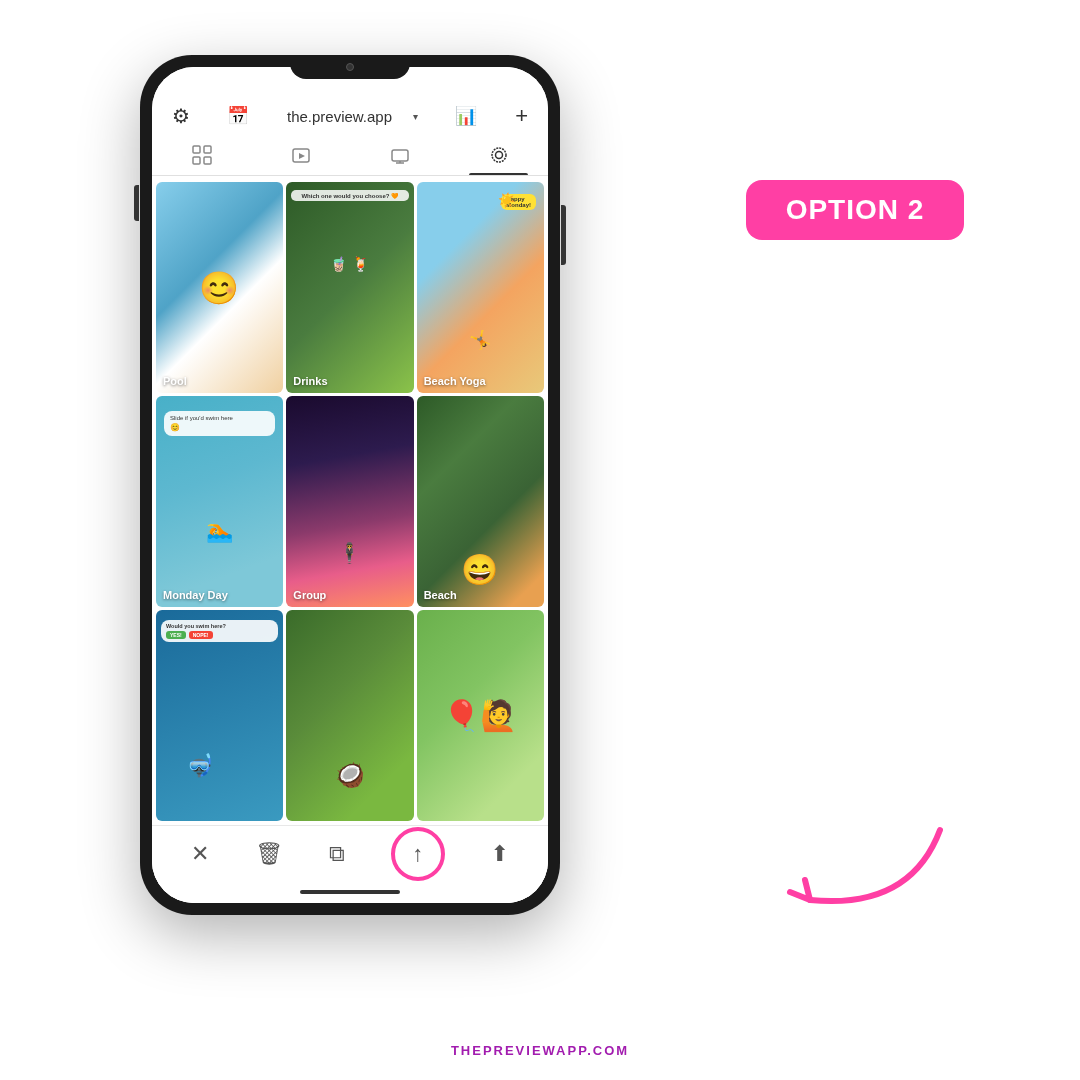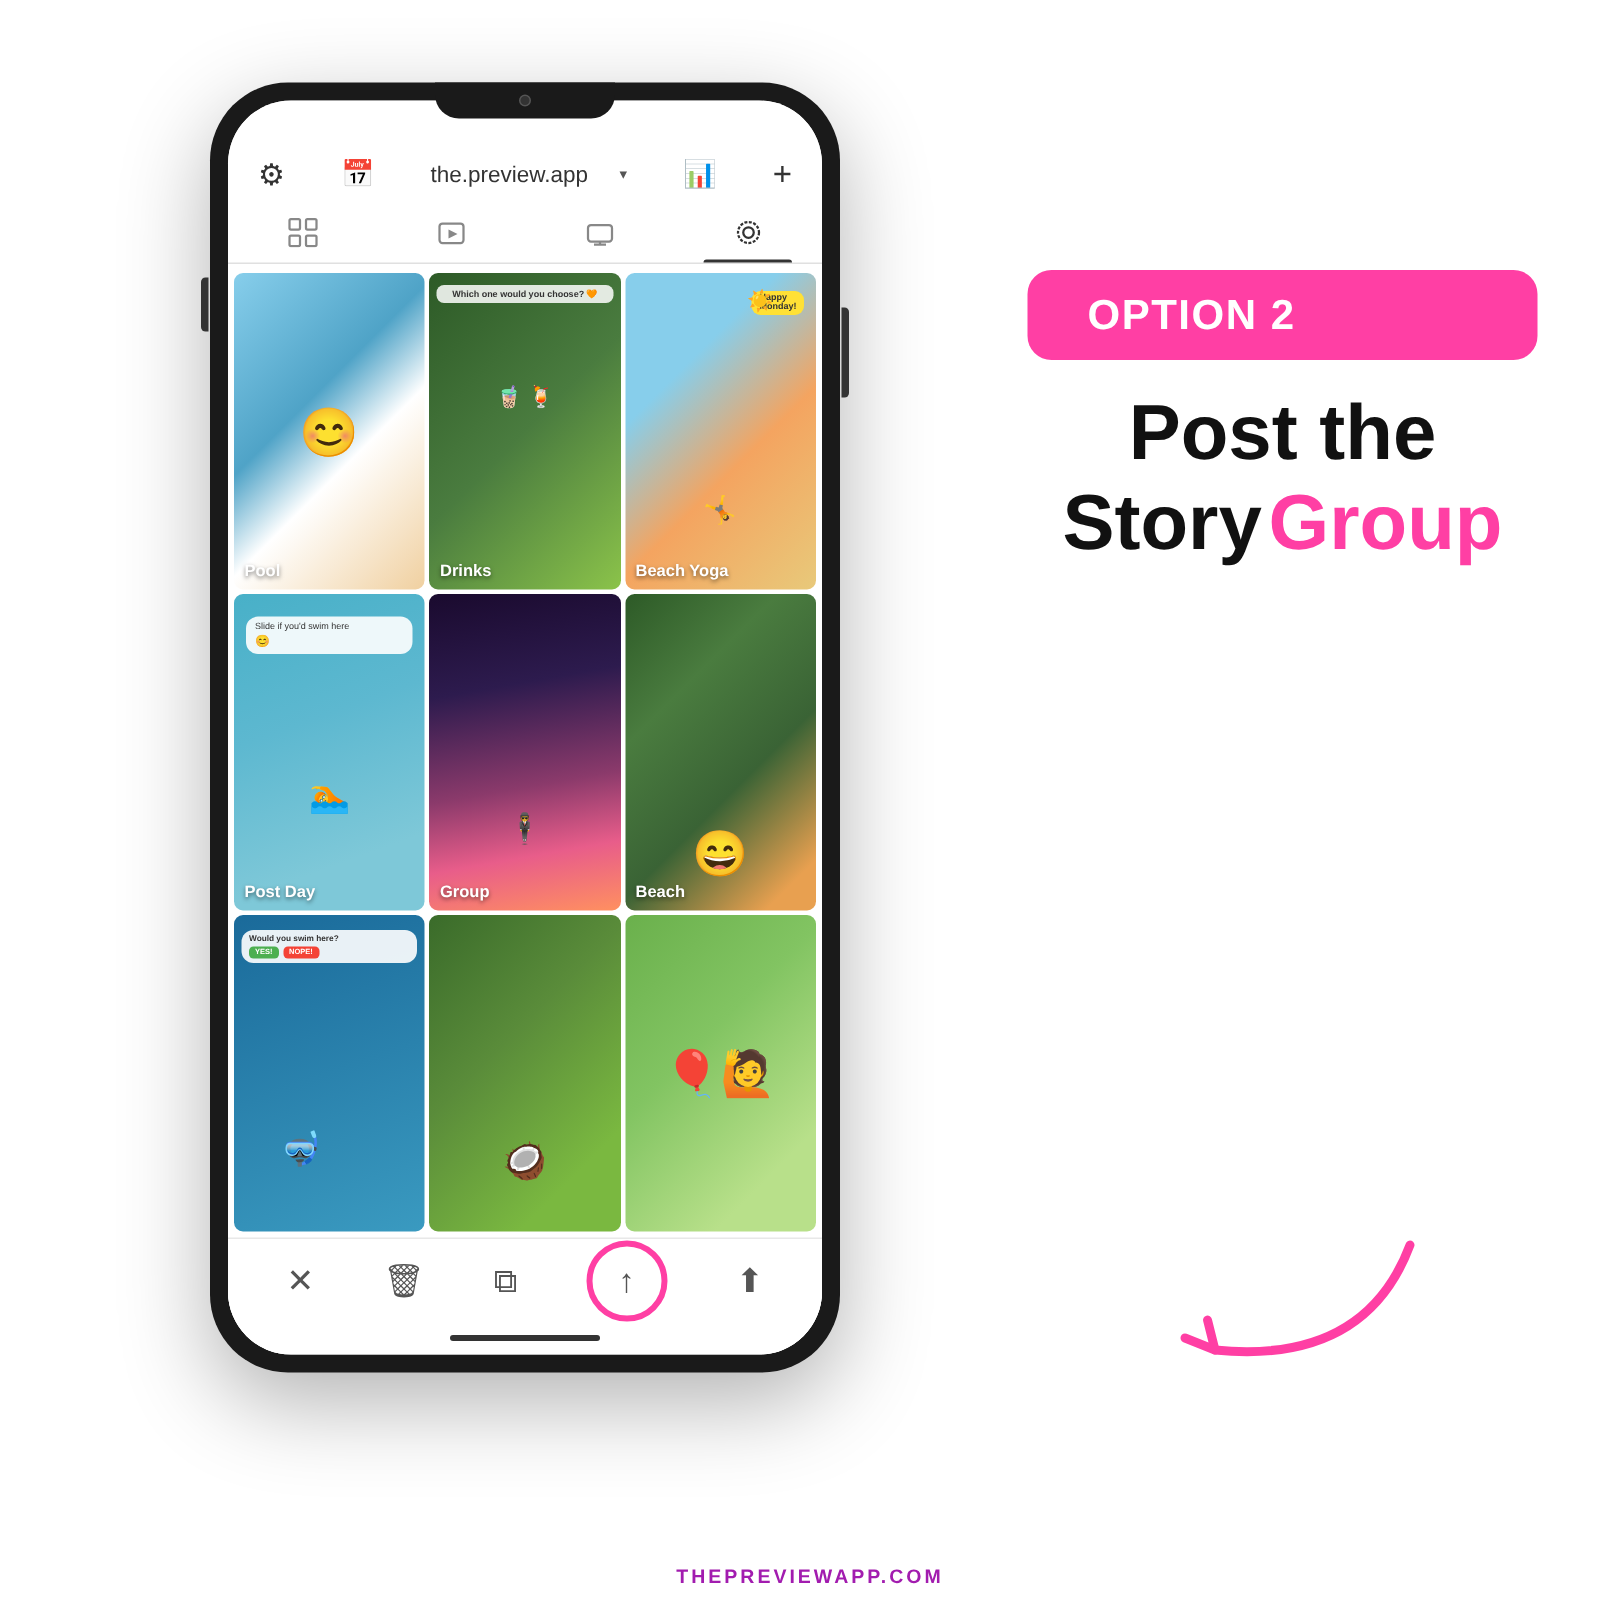--- a/index.html
+++ b/index.html
@@ -361,20 +361,21 @@
     }
 
     
     .right-content {
       position: absolute;
       right: 55px;
       top: 180px;
       width: 340px;
       display: flex;
       flex-direction: column;
+      align-items: center;
       gap: 20px;
     }
 
     .option-badge {
       background: #ff3fa4;
       color: white;
       font-size: 28px;
       font-weight: 900;
       padding: 14px 40px;
       border-radius: 16px;
@@ -571,21 +572,21 @@
             </div>
 
             <div class="grid-row">
 
               <div class="grid-cell cell-beach-day">
                 <div class="slide-bubble">
                   <span>Slide if you'd swim here</span>
                   <span class="slide-emoji">😊</span>
                 </div>
                 <div style="position:absolute; bottom:30%; left:50%; transform:translateX(-50%); font-size:22px;">🏊</div>
-                <span class="cell-label">Post Day</span>
+                <span class="cell-label">Monday Day</span>
               </div>
 
               <div class="grid-cell cell-sunset">
                 <div class="sunset-silhouette">🕴️</div>
                 <span class="cell-label">Group</span>
               </div>
 
               <div class="grid-cell cell-home">
                 <div class="home-person">😄</div>
                 <span class="cell-label">Beach</span>
@@ -629,27 +630,20 @@
             <div class="home-bar"></div>
           </div>
 
         </div>
       </div>
     </div>
   </div>
 
   <div class="right-content">
     <div class="option-badge">OPTION 2</div>
-    <div class="post-text">
-      <div class="post-text-line1">Post the</div>
-      <div>
-        <span class="post-text-line2">Story</span>
-        <span class="post-text-group">Group</span>
-      </div>
-    </div>
   </div>
 
   <div class="arrow-container">
     <svg class="arrow-svg" viewBox="0 0 200 100" fill="none" xmlns="http://www.w3.org/2000/svg">
       <path d="M 180 10 Q 150 90 50 80" stroke="#ff3fa4" stroke-width="6" stroke-linecap="round" fill="none"></path>
       <path d="M 30 72 L 50 80 L 45 60" stroke="#ff3fa4" stroke-width="6" stroke-linecap="round" stroke-linejoin="round" fill="none"></path>
     </svg>
   </div>
 
   <div class="bottom-credit">THEPREVIEWAPP.COM</div>

